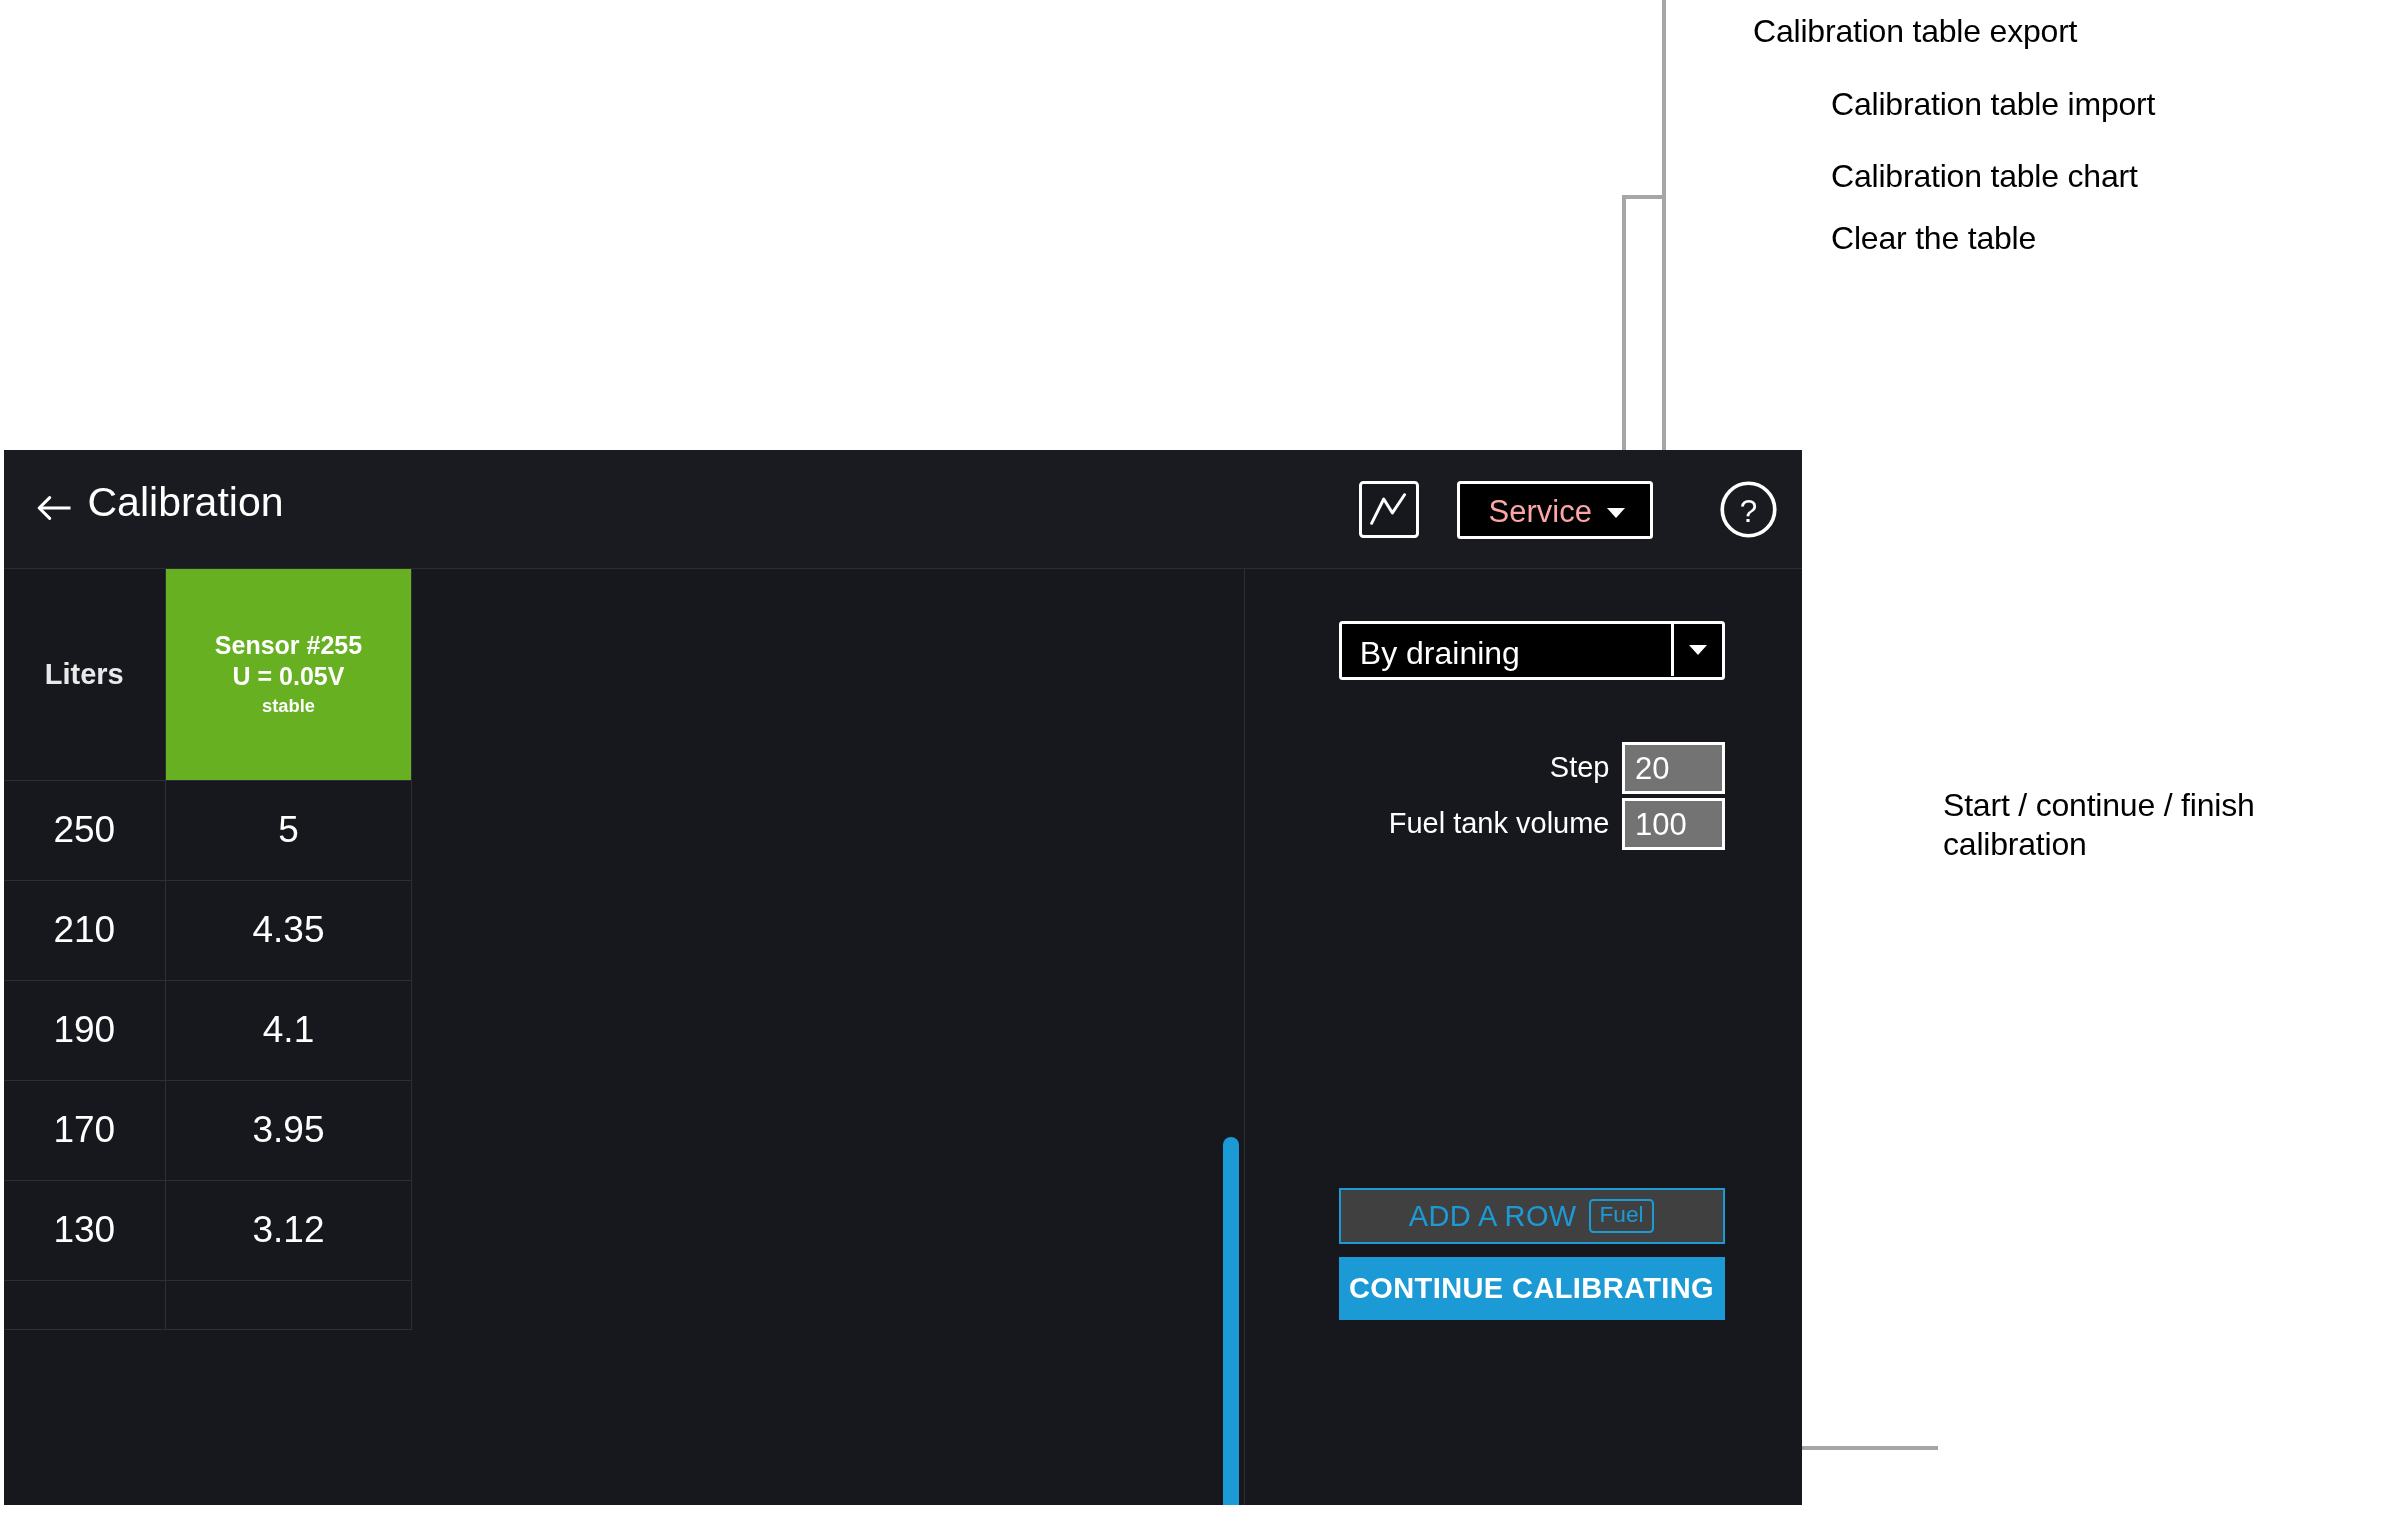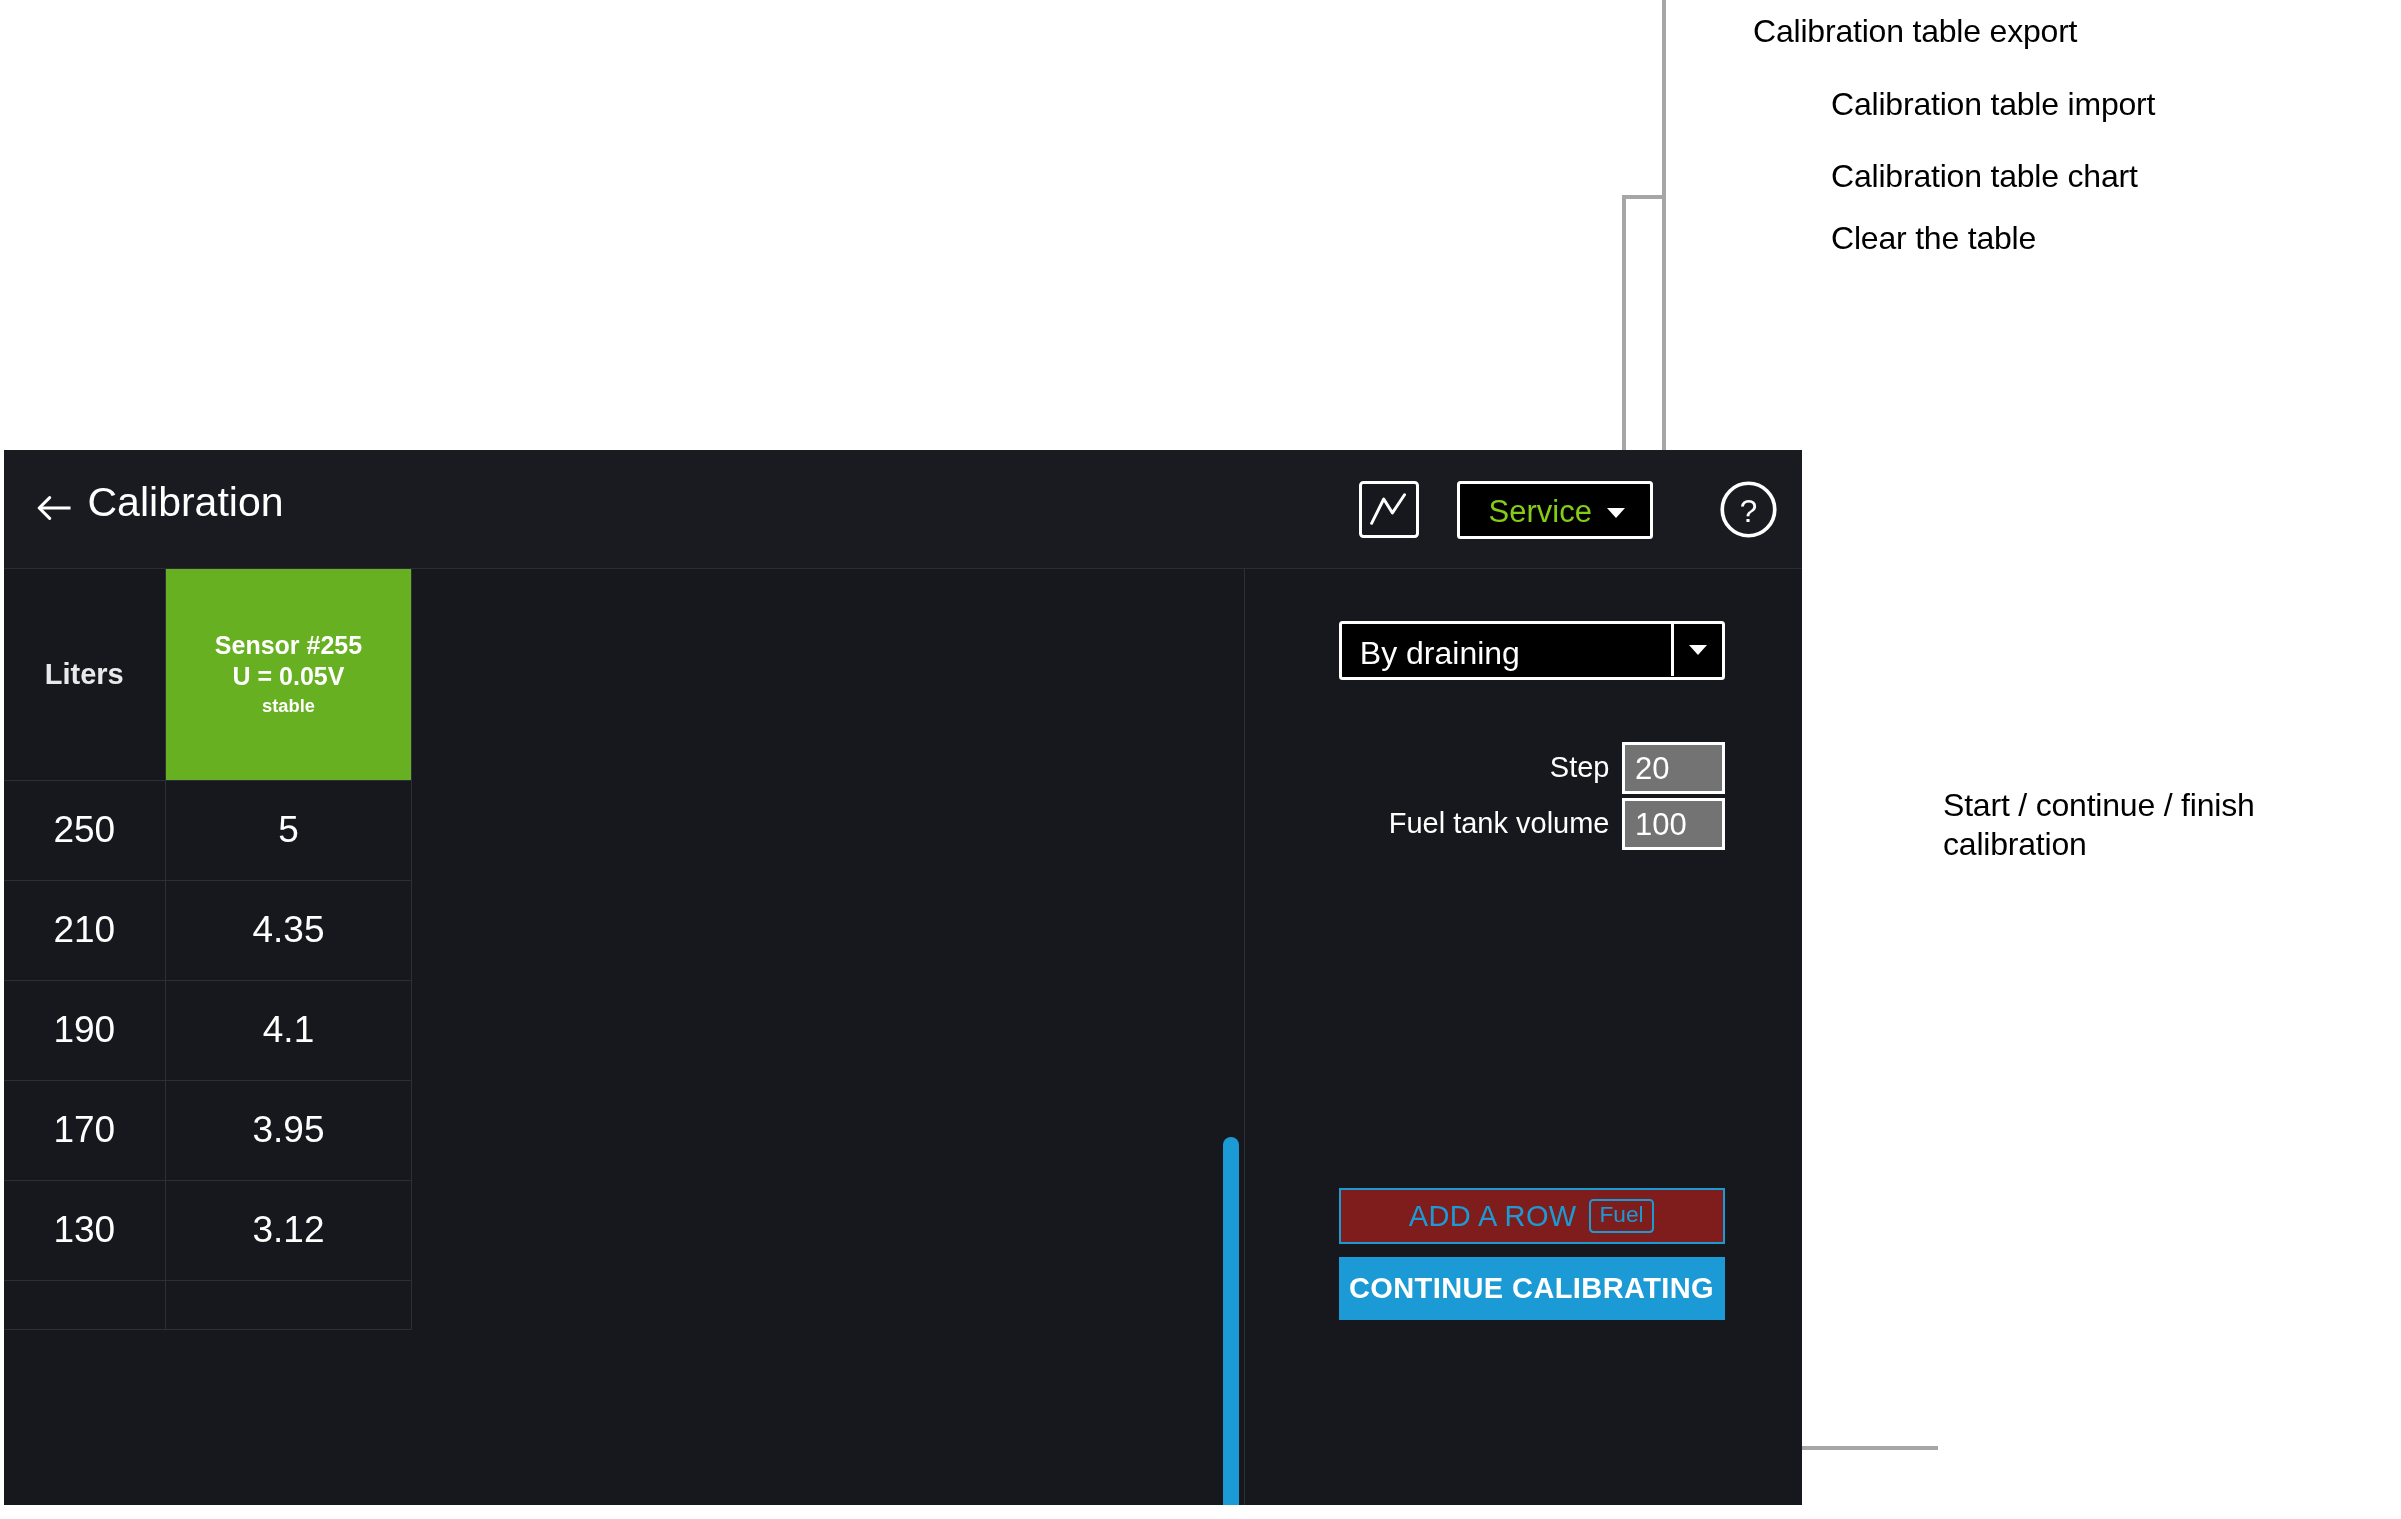--- a/index.html
+++ b/index.html
@@ -90,21 +90,21 @@
     border: 3.5px solid #ffffff;
     border-radius: 3.5px;
     background: #000000;
     box-sizing: border-box;
   }
   #service-label {
     position: absolute;
     left: 29px;
     top: 10.5px;
     font-size: 31px;
-    color: #84cc16;
+    color: #fca5a5;
   }
   #service-caret {
     position: absolute;
     right: 24.4px;
     top: 24.4px;
     width: 0; height: 0;
     border-left: 9.6px solid transparent;
     border-right: 9.6px solid transparent;
     border-top: 10.5px solid #ffffff;
   }
@@ -267,21 +267,21 @@
   #row-step { top: 173px; }
   #row-volume { top: 229px; }
 
   #add-row-btn {
     position: absolute;
     left: 94px;
     top: 619px;
     width: 386px;
     height: 56px;
     border: 2.6px solid #1b9ad6;
-    background: #7f1d1d;
+    background: #404040;
     box-sizing: border-box;
   }
   #add-row-inner {
     position: absolute;
     left: 0; top: 0; right: 0; bottom: 0;
     display: flex;
     align-items: center;
     justify-content: center;
     gap: 12.2px;
   }

